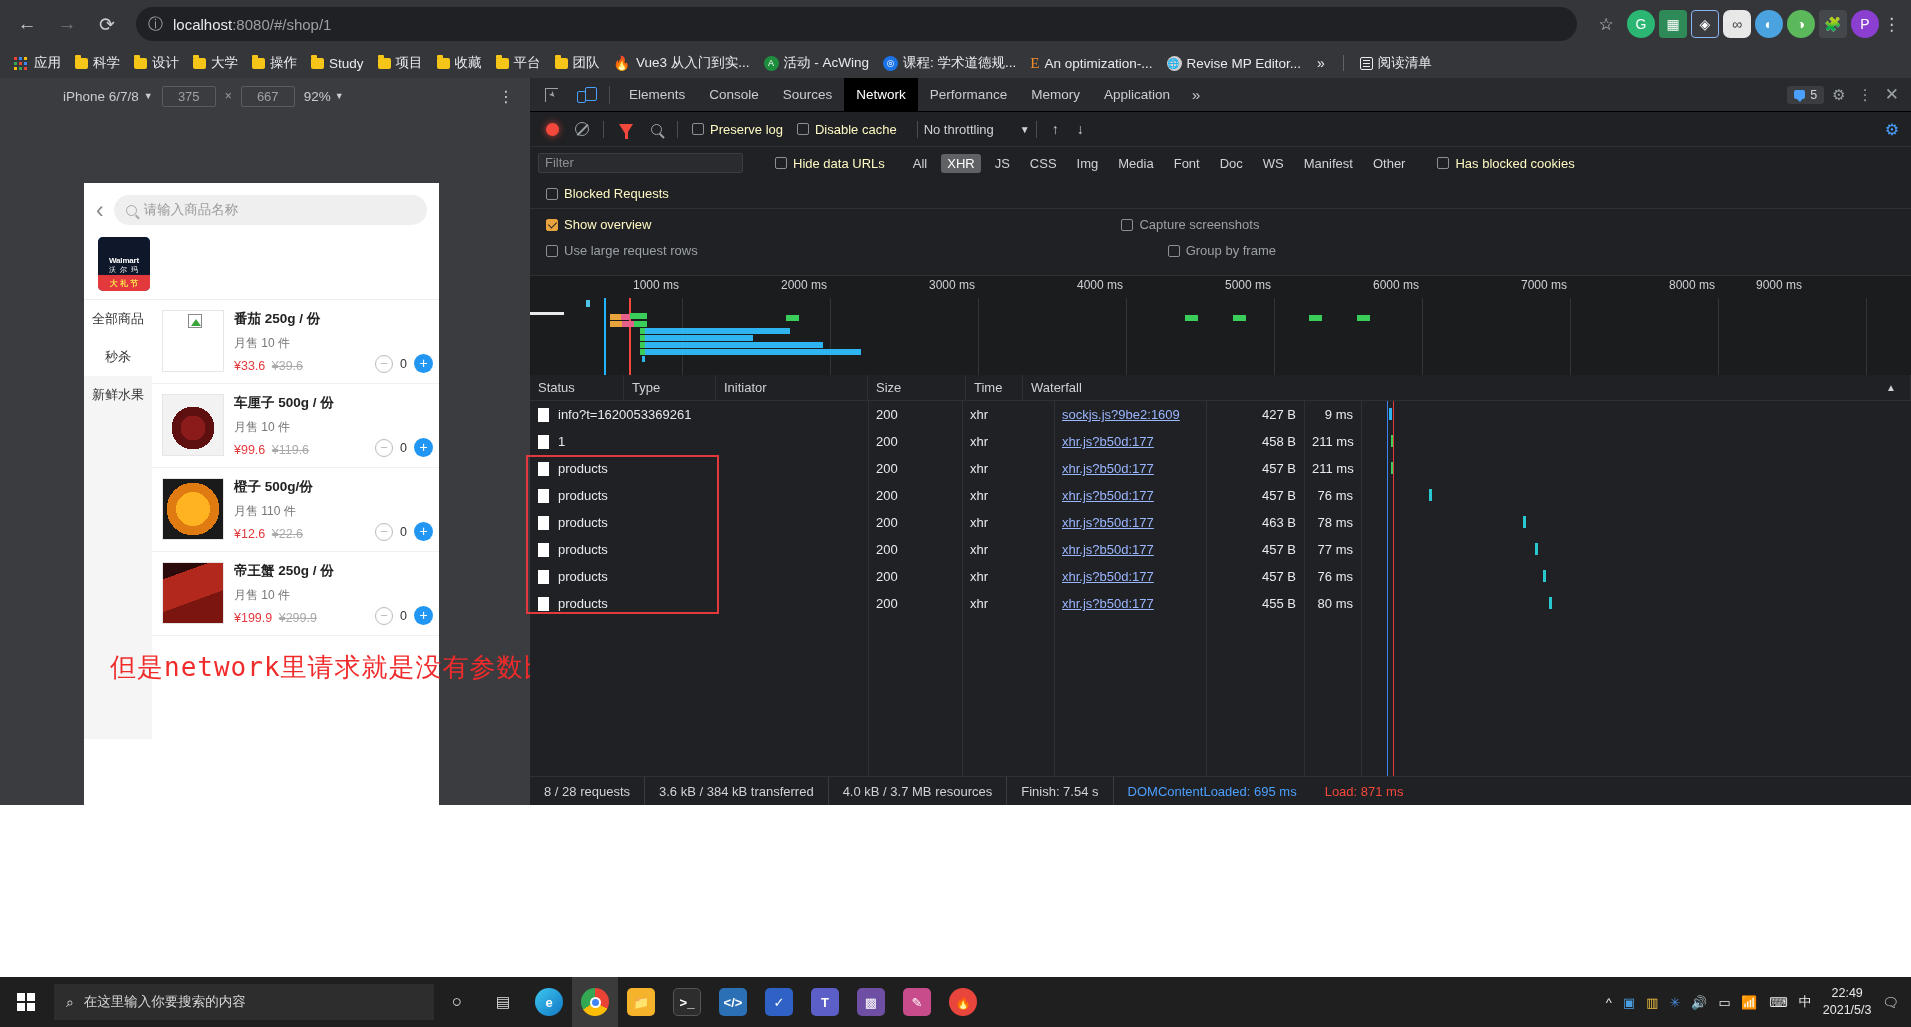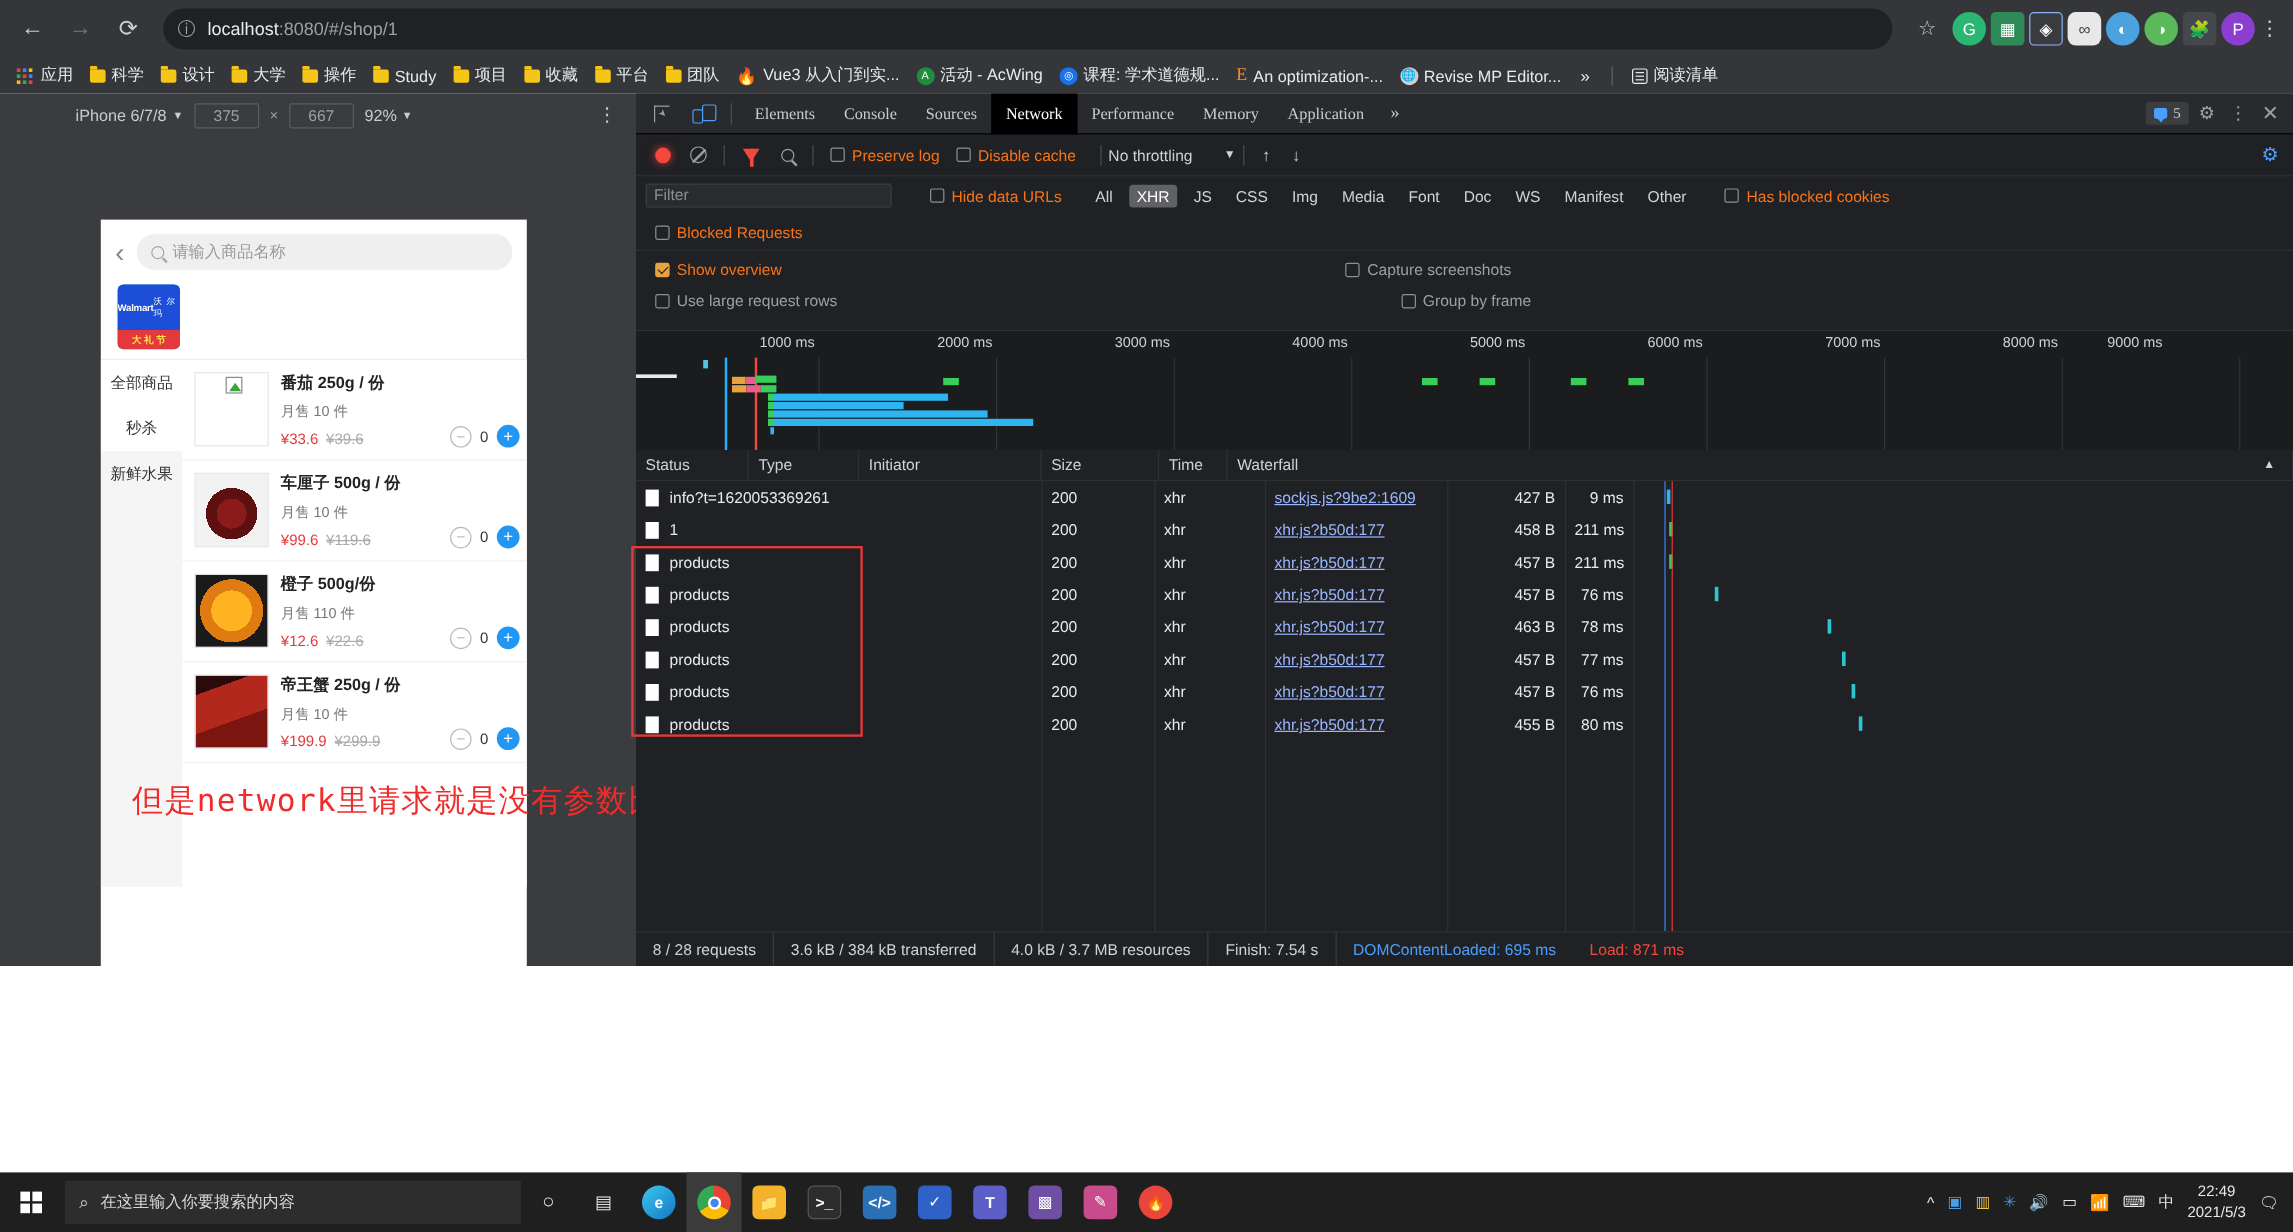--- a/index.html
+++ b/index.html
@@ -61,21 +61,21 @@
   }
   
   #ph-search { display:flex; align-items:center; gap:6px; padding:12px 12px 10px 8px; }
   #backchev { color:#888; font-size:23px; font-weight:300; line-height:1; padding:0 4px;}
   #searchbox { flex:1; height:30px; background:#efefef; border-radius:15px; display:flex; align-items:center; gap:7px; padding:0 12px; color:#9a9a9a; font-size:13.5px; }
   .mag { width:11px;height:11px;border:1.5px solid #a7a7a7;border-radius:50%; position:relative; flex:0 0 auto;}
   .mag:after{content:'';position:absolute;right:-4px;bottom:-3px;width:5px;height:1.5px;background:#a7a7a7;transform:rotate(45deg);}
   
   #shopinfo { display:flex; gap:12px; padding:2px 10px 8px 14px; }
   #shoplogo { width:52px; height:54px; border-radius:5px; overflow:hidden; flex:0 0 auto; background:#0071ce; position:relative; }
-  #shoplogo .wm-top { height:38px; background:#1d4ed8; display:flex; flex-direction:row; align-items:center; justify-content:flex-start; color:#fff; }
+  #shoplogo .wm-top { height:38px; background:#0f172a; display:flex; flex-direction:column; align-items:center; justify-content:flex-end; color:#fff; }
   #shoplogo .wm-top .w1 { font-size:8px; font-weight:bold; letter-spacing:-.2px;}
   #shoplogo .wm-top .w2 { font-size:7px; letter-spacing:1px;}
   #shoplogo .wm-bot { height:16px; background:#e4393c; color:#ffe14d; font-size:8px; font-weight:bold; display:flex; align-items:center; justify-content:center;}
   #shoptext { padding-top:2px; }
   #shopname { font-size:16px; color:#333; margin-bottom:6px; }
   #shopmeta { font-size:12.5px; color:#555; display:flex; gap:14px; margin-bottom:5px;}
   #shopvip { font-size:12px; color:#f33; }
   
   #ph-body { display:flex; border-top:1px solid #eee; height:440px; }
   #ph-side { width:68px; background:#f5f5f5; flex:0 0 auto; }
@@ -99,21 +99,21 @@
   
   #annotation {
     position:absolute; left:110px; top:650px; width:760px;
     color:#f02b2b; font-size:26px; font-family:"DejaVu Sans Mono","Liberation Mono",monospace;
     letter-spacing:1px; white-space:nowrap;
   }
   #annotation u { text-decoration:underline; text-decoration-thickness:1px;}
 
   
   #devtools { position:absolute; left:530px; top:78px; width:1381px; height:727px; background:#202124; color:#e8eaed; }
-  #dt-tabs { height:34px; background:#292a2d; display:flex; align-items:center; border-bottom:1px solid #000;font-family:Liberation Serif, serif; }
+  #dt-tabs { height:34px; background:#292a2d; display:flex; align-items:center; border-bottom:1px solid #000; }
   .dtool-ico { width:30px; height:26px; display:flex;align-items:center;justify-content:center; margin-left:6px;}
   .cursor-ico { width:13px;height:14px;border:1.5px solid #9aa0a6;border-right:none;border-bottom:none; position:relative;}
   .cursor-ico:after{content:'➤';position:absolute;left:3px;top:1px;font-size:8px;color:#9aa0a6;transform:rotate(45deg);}
   .device-ico { position:relative; width:20px;height:16px; }
   .device-ico .d1{position:absolute;left:0;bottom:0;width:9px;height:12px;border:1.6px solid #4b9fff;border-radius:2px;}
   .device-ico .d2{position:absolute;right:0;top:0;width:12px;height:14px;border:1.6px solid #4b9fff;border-radius:2px;background:#292a2d;}
   .vsep { width:1px; height:18px; background:#4a4c50; margin:0 7px; }
   .dt-tab { padding:0 12px; height:34px; line-height:34px; font-size:13.5px; color:#c9ccd0; }
   .dt-tab.active { background:#000; color:#fff; }
   .dt-more { padding:0 10px; color:#c9ccd0; font-size:15px; }
@@ -128,21 +128,21 @@
   .rec-dot { width:13px;height:13px;border-radius:50%;background:#f5483c; box-shadow:0 0 6px 1px rgba(245,72,60,.55); margin:0 8px;}
   .clear-ico { width:14px;height:14px;border:1.6px solid #9aa0a6;border-radius:50%;position:relative;margin:0 8px;}
   .clear-ico:after{content:'';position:absolute;left:-1px;top:5.5px;width:15px;height:1.6px;background:#9aa0a6;transform:rotate(-45deg);}
   .funnel { width:0;height:0;border-left:7px solid transparent;border-right:7px solid transparent;border-top:11px solid #f5483c; margin:0 9px; position:relative;}
   .funnel:after{content:'';position:absolute;left:-1.5px;top:-11px;width:3px;height:15px;background:#f5483c;}
   .search-ico { width:11px;height:11px;border:1.6px solid #9aa0a6;border-radius:50%;position:relative;margin:0 9px;}
   .search-ico:after{content:'';position:absolute;right:-4px;bottom:-3px;width:6px;height:1.6px;background:#9aa0a6;transform:rotate(45deg);}
   .cbx { width:12px;height:12px;border:1.5px solid #8c9096;border-radius:2px; flex:0 0 auto;}
   .cbx.checked { background:#e8a33d; border-color:#e8a33d; position:relative;}
   .cbx.checked:after{content:'';position:absolute;left:3px;top:0.5px;width:4px;height:7px;border:solid #202124;border-width:0 1.6px 1.6px 0;transform:rotate(45deg);}
-  .cblabel { display:flex; align-items:center; gap:6px; font-size:13px; color:#f97316; margin-right:14px;}
+  .cblabel { display:flex; align-items:center; gap:6px; font-size:13px; color:#fef9c3; margin-right:14px;}
   .throttle { display:flex;align-items:center;gap:26px;font-size:13px;color:#cfd2d6;}
   .arrow-ic { color:#c9ccd0; font-size:14px; padding:0 9px;}
   .toolsep { width:1px;height:17px;background:#4a4c50;margin:0 6px;}
 
   #dt-filterbar { height:32px; display:flex; align-items:center; padding:0 8px; gap:8px; }
   #filterinput { width:205px; height:20px; background:#2a2b2e; border:1px solid #3c3e42; border-radius:2px; color:#8c9096; font-size:13px; padding:0 6px; line-height:18px;}
   .ftype { font-size:13px; color:#cfd2d6; padding:2px 6px; border-radius:3px;}
   .ftype.sel { background:#5f6164; color:#fff; }
   #dt-blocked { height:30px; display:flex; align-items:center; padding:0 8px 0 16px; border-bottom:1px solid #2f3032;}
   #dt-opts { padding:8px 8px 6px 16px; }

